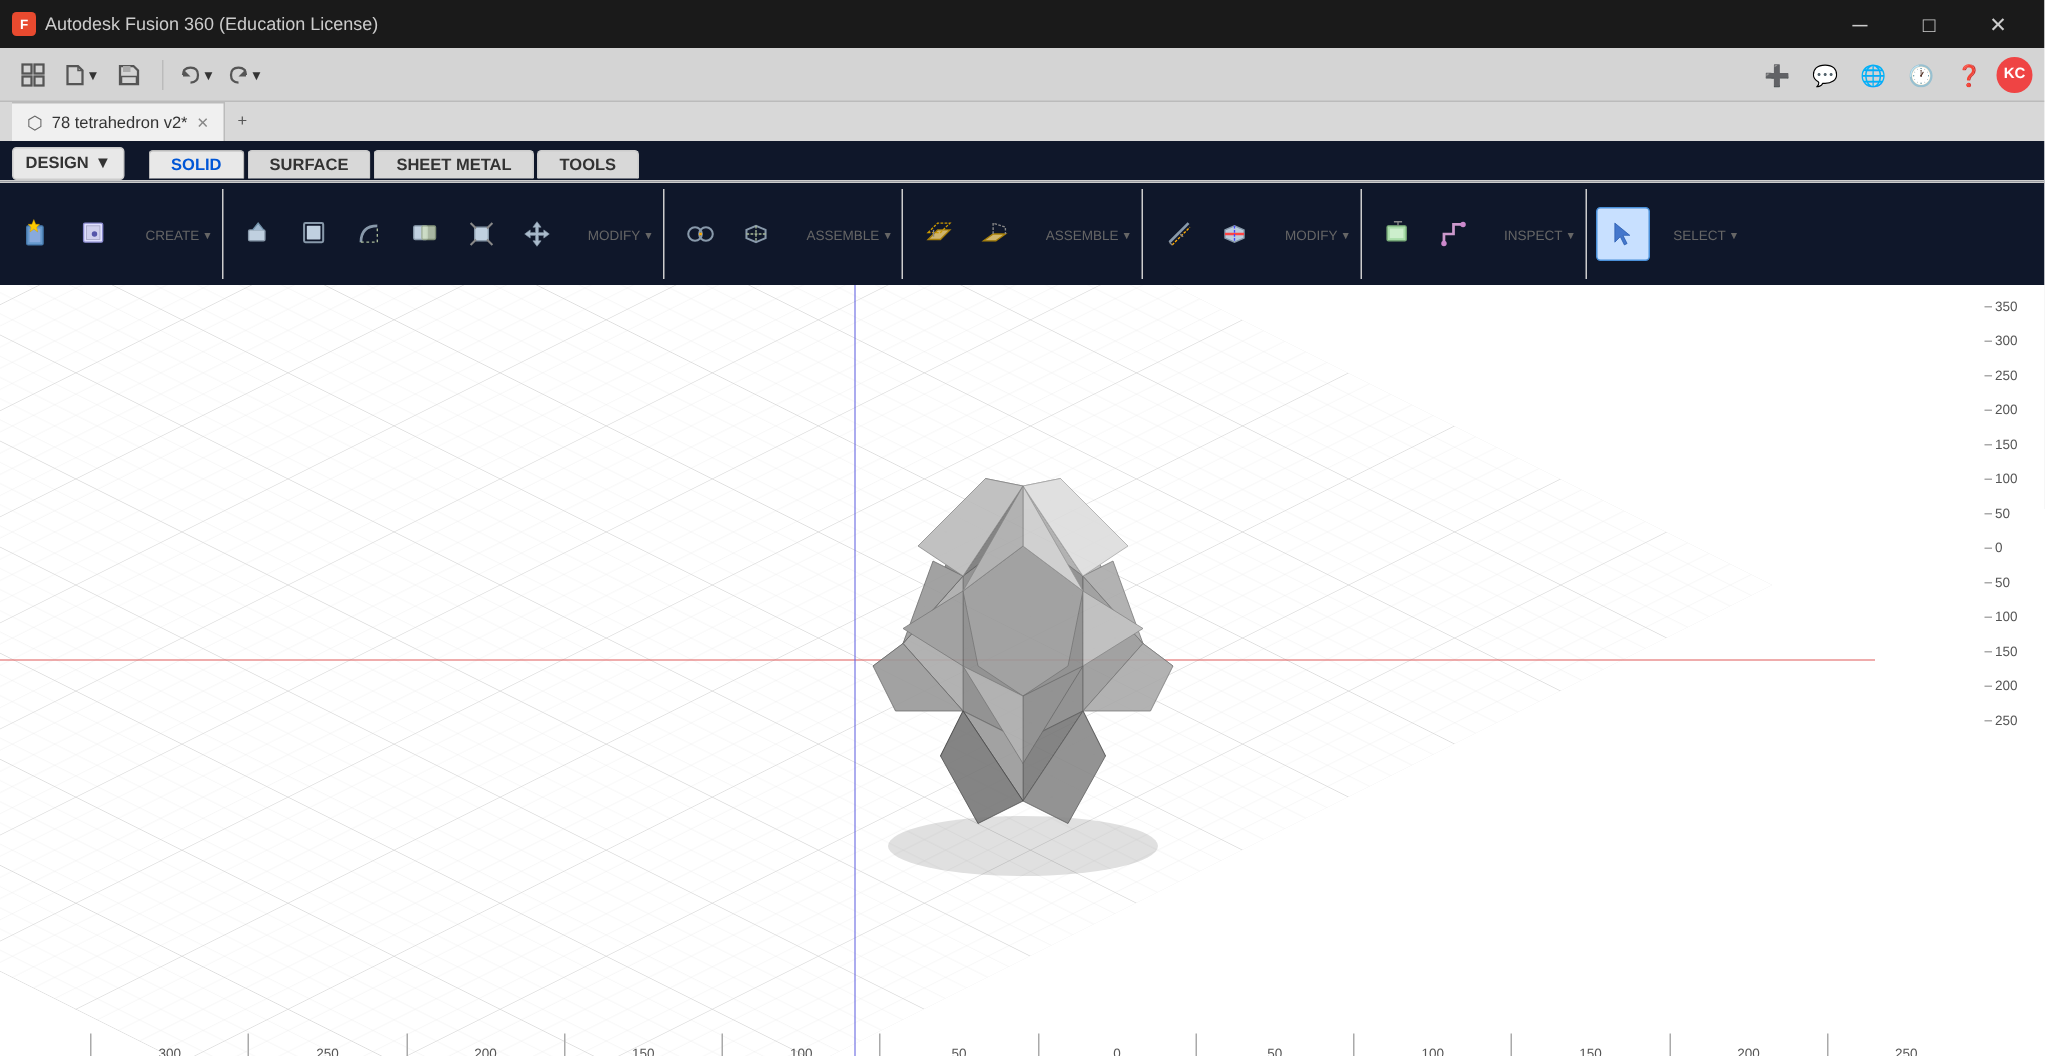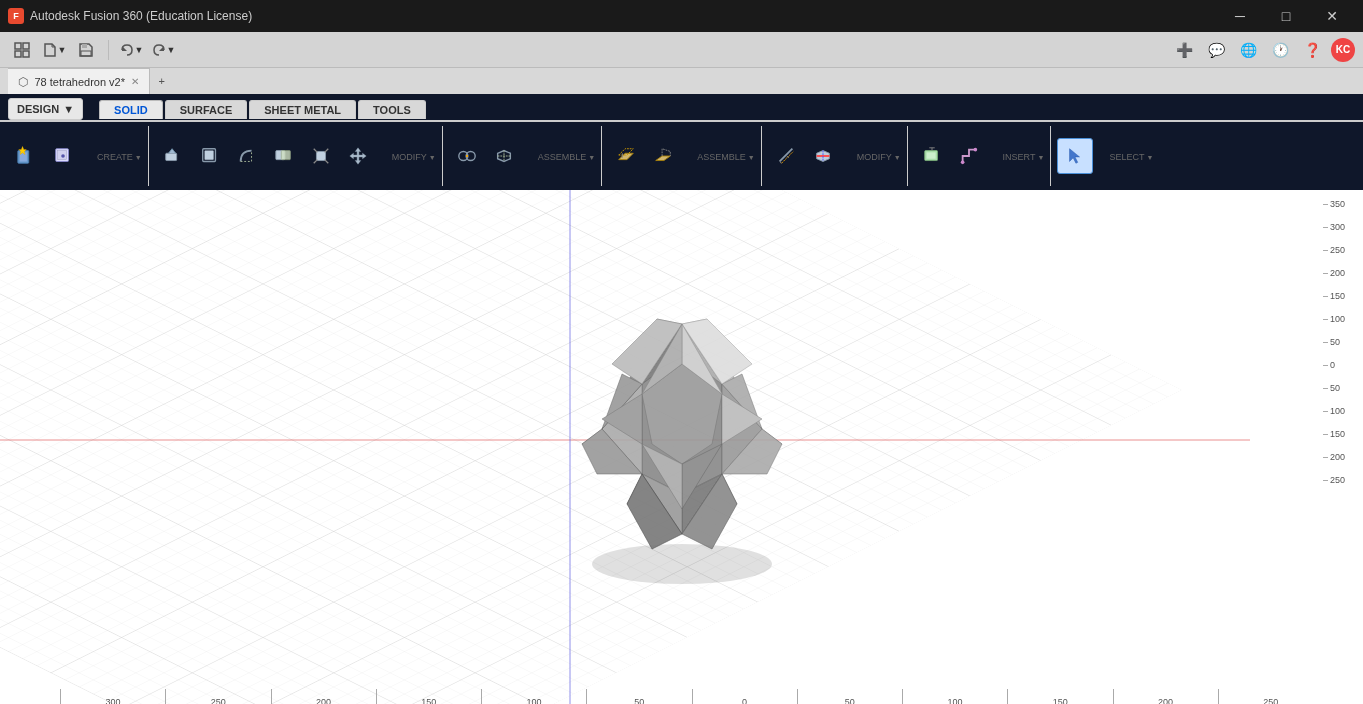--- a/index.html
+++ b/index.html
@@ -518,21 +518,21 @@
         </div>
         <div class="tool-btn">
           <svg width="22" height="22" viewBox="0 0 22 22">
             <path d="M4 18 L4 11 L11 11 L11 4 L18 4" fill="none" stroke="#cc99cc" stroke-width="2"></path>
             <circle cx="4" cy="18" r="2" fill="#cc88cc"></circle>
             <circle cx="18" cy="4" r="2" fill="#cc88cc"></circle>
           </svg>
         </div>
       </div>
       <div class="tool-group-label">
-        <span>INSERT</span>
+        <span>INSPECT</span>
           <span class="caret">▼</span>
       </div>
     </div>
 
     <div class="group-separator"></div>
 
     <div class="tool-group">
       <div class="tool-group-buttons">
         <div class="tool-btn active">
           <svg width="22" height="22" viewBox="0 0 22 22">

